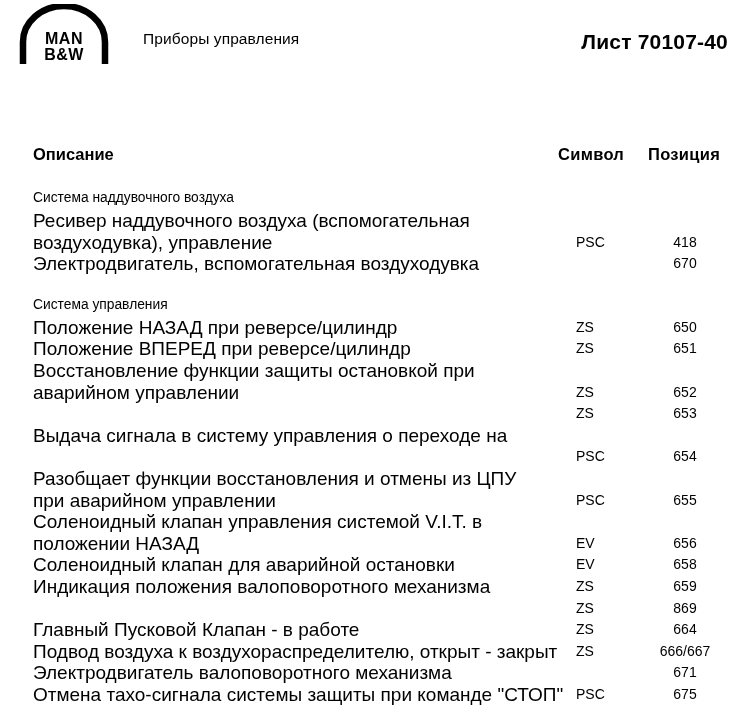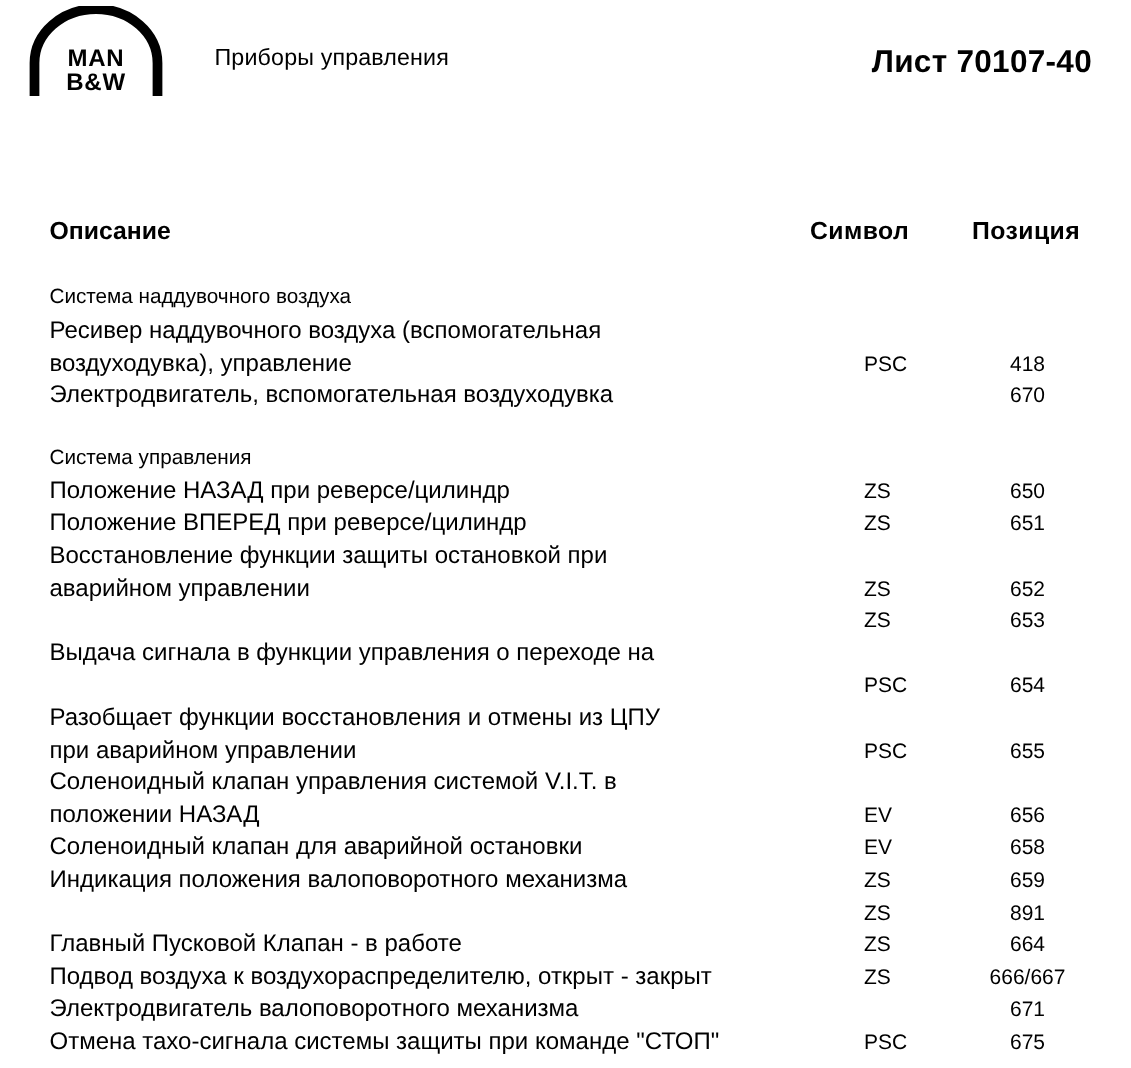--- a/index.html
+++ b/index.html
@@ -67,21 +67,21 @@
   .row {
     position: relative;
     height: 21.6px;
     line-height: 21.6px;
     white-space: nowrap;
   }
   .row .desc {
     position: absolute;
     left: 33px;
     top: 0;
-    font-size: 16px;
+    font-size: 19px;
   }
   .row .desc.indent {
     left: 57px;
   }
   .row .sym {
     position: absolute;
     left: 576px;
     width: 62px;
     top: 0;
     text-align: left;
@@ -105,21 +105,21 @@
   }
   .col-head .h-desc {
     position: absolute;
     left: 33px;
     top: 0;
     font-size: 16.5px;
     font-weight: 700;
   }
   .col-head .h-sym {
     position: absolute;
-    left: 540px;
+    left: 558px;
     top: 0;
     font-size: 16.5px;
     font-weight: 700;
     letter-spacing: 0.3px;
   }
   .col-head .h-pos {
     position: absolute;
     left: 648px;
     top: 0;
     font-size: 16.5px;
@@ -222,21 +222,21 @@
   <div class="row">
     <span class="desc">аварийном управлении</span>
     <span class="sym">ZS</span>
     <span class="pos">652</span>
   </div>
   <div class="row">
     <span class="sym">ZS</span>
     <span class="pos">653</span>
   </div>
   <div class="row">
-    <span class="desc">Выдача сигнала в функции управления о переходе на</span>
+    <span class="desc">Выдача сигнала в систему управления о переходе на</span>
     <span class="sym"></span>
     <span class="pos"></span>
   </div>
   <div class="row">
     <span class="sym">PSC</span>
     <span class="pos">654</span>
   </div>
   <div class="row">
     <span class="desc">Разобщает функции восстановления и отмены из ЦПУ</span>
     <span class="sym"></span>
@@ -262,21 +262,21 @@
     <span class="sym">EV</span>
     <span class="pos">658</span>
   </div>
   <div class="row">
     <span class="desc">Индикация положения валоповоротного механизма</span>
     <span class="sym">ZS</span>
     <span class="pos">659</span>
   </div>
   <div class="row">
     <span class="sym">ZS</span>
-    <span class="pos">891</span>
+    <span class="pos">869</span>
   </div>
   <div class="row">
     <span class="desc">Главный Пусковой Клапан - в работе</span>
     <span class="sym">ZS</span>
     <span class="pos">664</span>
   </div>
   <div class="row">
     <span class="desc">Подвод воздуха к воздухораспределителю, открыт - закрыт</span>
     <span class="sym">ZS</span>
     <span class="pos">666/667</span>

